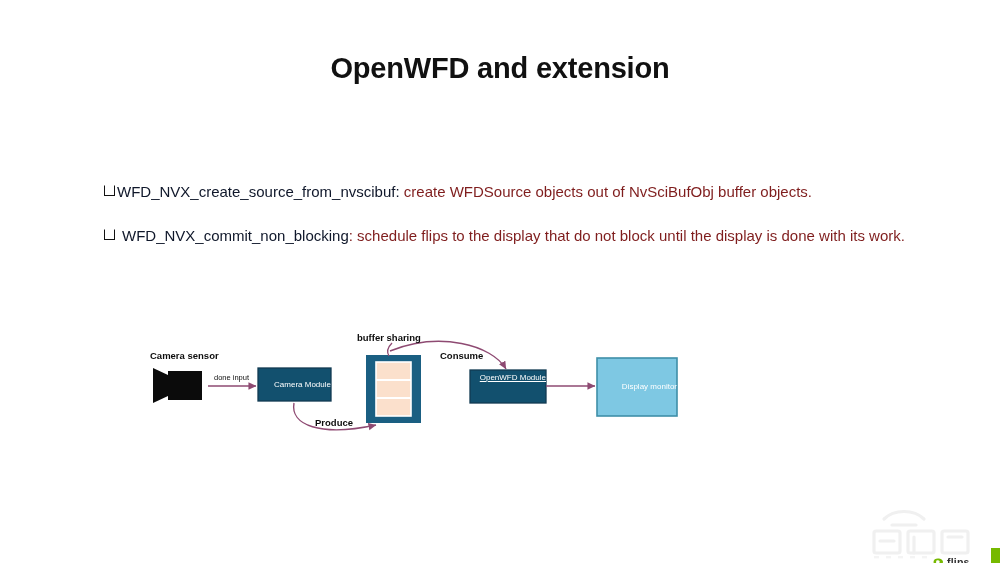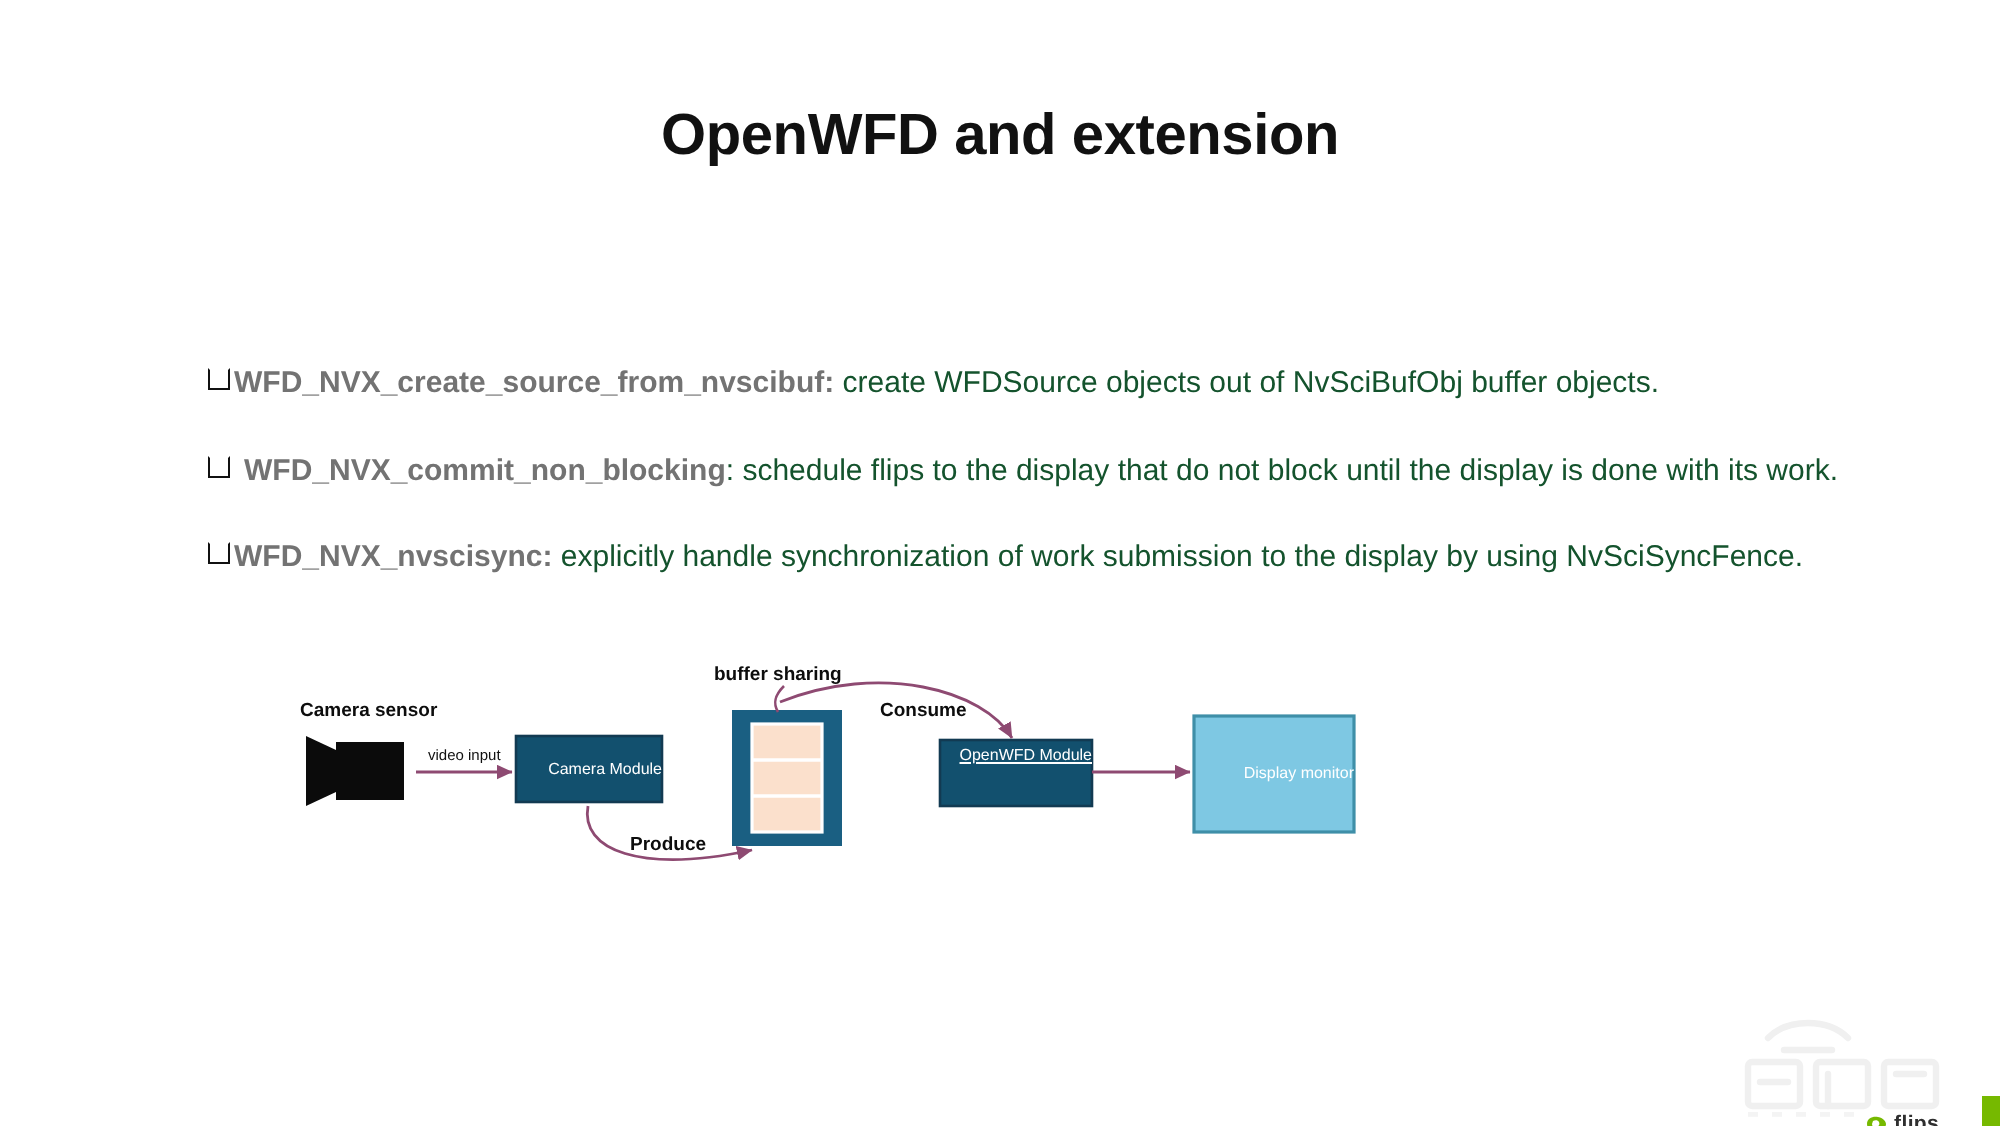--- a/index.html
+++ b/index.html
@@ -58,24 +58,24 @@
     width: 9px;
     height: 9px;
     border: 1.6px solid #111;
     border-top-color: #ffffff;
     position: relative;
     top: -1px;
     margin-right: 2px;
   }
   .bullet-gap { display: inline-block; width: 5px; }
   .api-name {
-    font-weight: bold;
-    color: #737373;
-  }
-  .api-desc { color: #14532d; }
+    font-weight: normal;
+    color: #0f172a;
+  }
+  .api-desc { color: #7f1d1d; }
 
   
   #diagram {
     position: absolute;
     left: 140px;
     top: 305px;
     width: 580px;
     height: 120px;
   }
   #diagram svg { display: block; }
@@ -147,23 +147,20 @@
 
 
   <div class="bullet bullet-1">
     <span class="bullet-marker"></span><span class="api-name">WFD_NVX_create_source_from_nvscibuf:</span><span class="api-desc"> create WFDSource objects out of NvSciBufObj buffer objects.</span>
   </div>
 
   <div class="bullet bullet-2">
     <span class="bullet-marker"></span><span class="bullet-gap"></span><span class="api-name">WFD_NVX_commit_non_blocking</span><span class="api-desc">: schedule flips to the display that do not block until the display is done with its work.</span>
   </div>
 
-  <div class="bullet bullet-3">
-    <span class="bullet-marker"></span><span class="api-name">WFD_NVX_nvscisync:</span><span class="api-desc"> explicitly handle synchronization of work submission to the display by using NvSciSyncFence.</span>
-  </div>
 
   <div id="diagram">
     <svg width="580" height="120" viewBox="0 0 580 120" xmlns="http://www.w3.org/2000/svg">
       <defs>
         <marker id="ah" markerWidth="7" markerHeight="7" refX="5.4" refY="2.6" orient="auto">
           <path d="M0,0 L5.6,2.6 L0,5.2 z" fill="#8e4a72"></path>
         </marker>
       </defs>
 
       <g>
@@ -189,21 +186,21 @@
       <path d="M250,26 C300,6 352,20 366,44" fill="none" stroke="#8e4a72" stroke-width="1.4" marker-end="url(#ah)"></path>
 
       <rect x="330" y="45" width="76" height="33" fill="#12506e" stroke="#123a52" stroke-width="1.3"></rect>
 
       <line x1="406" y1="61" x2="455" y2="61" stroke="#8e4a72" stroke-width="1.4" marker-end="url(#ah)"></line>
 
       <rect x="457" y="33" width="80" height="58" fill="#7ec8e3" stroke="#3f8fa8" stroke-width="1.6"></rect>
     </svg>
 
     <span class="dlabel" style="left:10px; top:25px;">Camera sensor</span>
-    <span class="dlabel-sm" style="left:74px; top:48px;">video input</span>
+    <span class="dlabel-sm" style="left:74px; top:48px;">done input</span>
     <span class="dlabel" style="left:217px; top:7px;text-align:right;">buffer sharing</span>
     <span class="dlabel" style="left:175px; top:92px;">Produce</span>
     <span class="dlabel" style="left:300px; top:25px;">Consume</span>
 
     <span class="box-text" style="left:118px; top:55px; width:73px;">Camera Module</span>
     <span class="box-text" style="left:330px; top:48px; width:76px;text-decoration:underline;">OpenWFD Module</span>
     <span class="box-text" style="left:457px; top:57px; width:80px;">Display monitor</span>
   </div>
 
   <div id="watermark">

